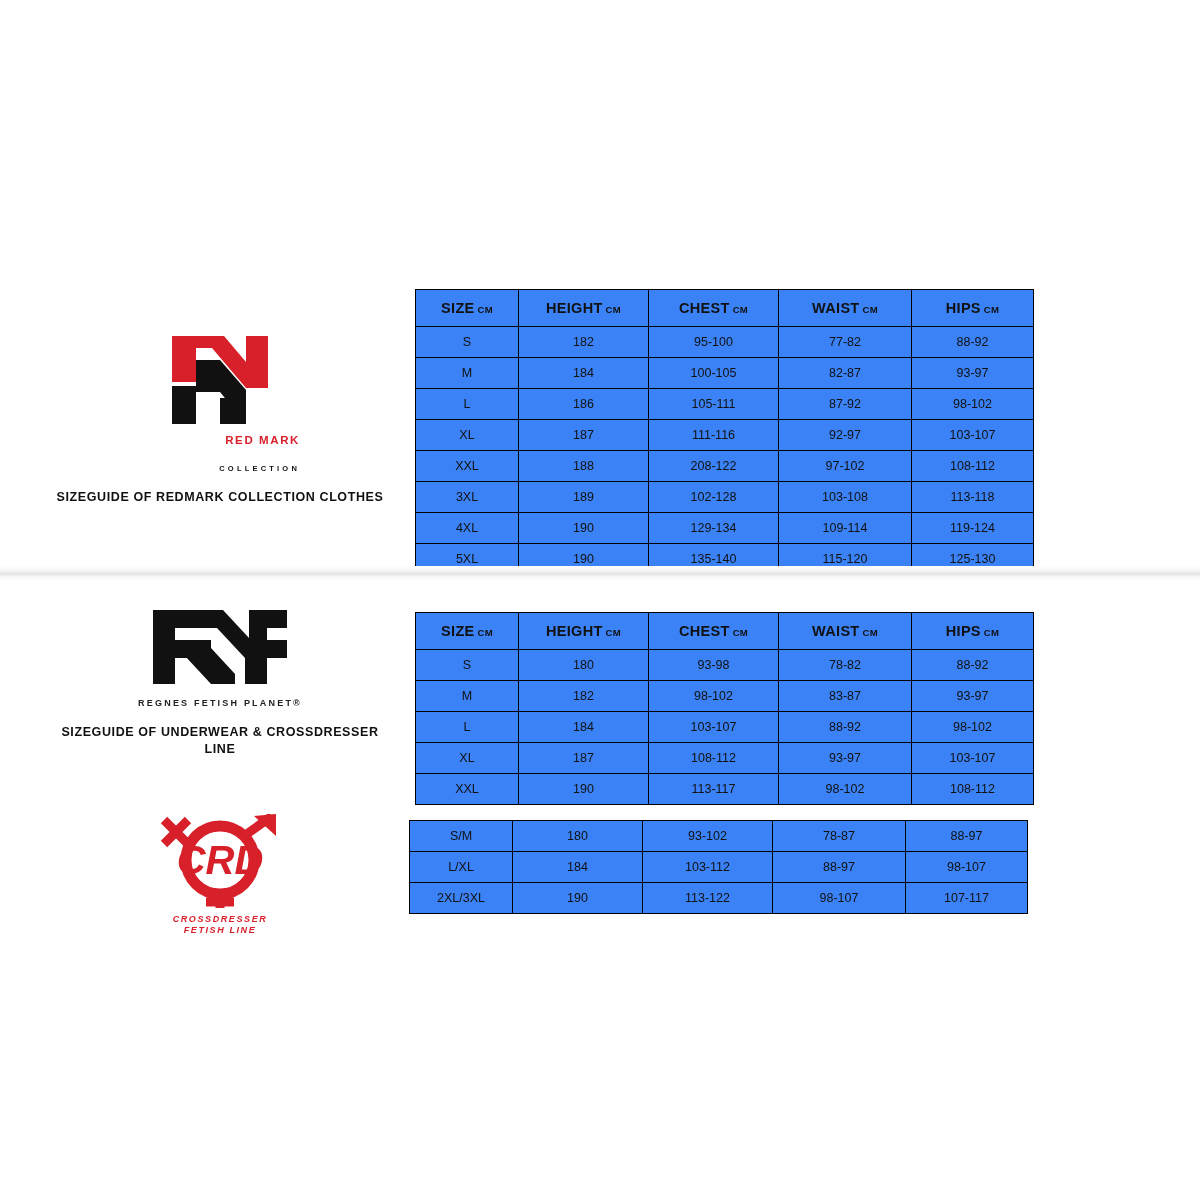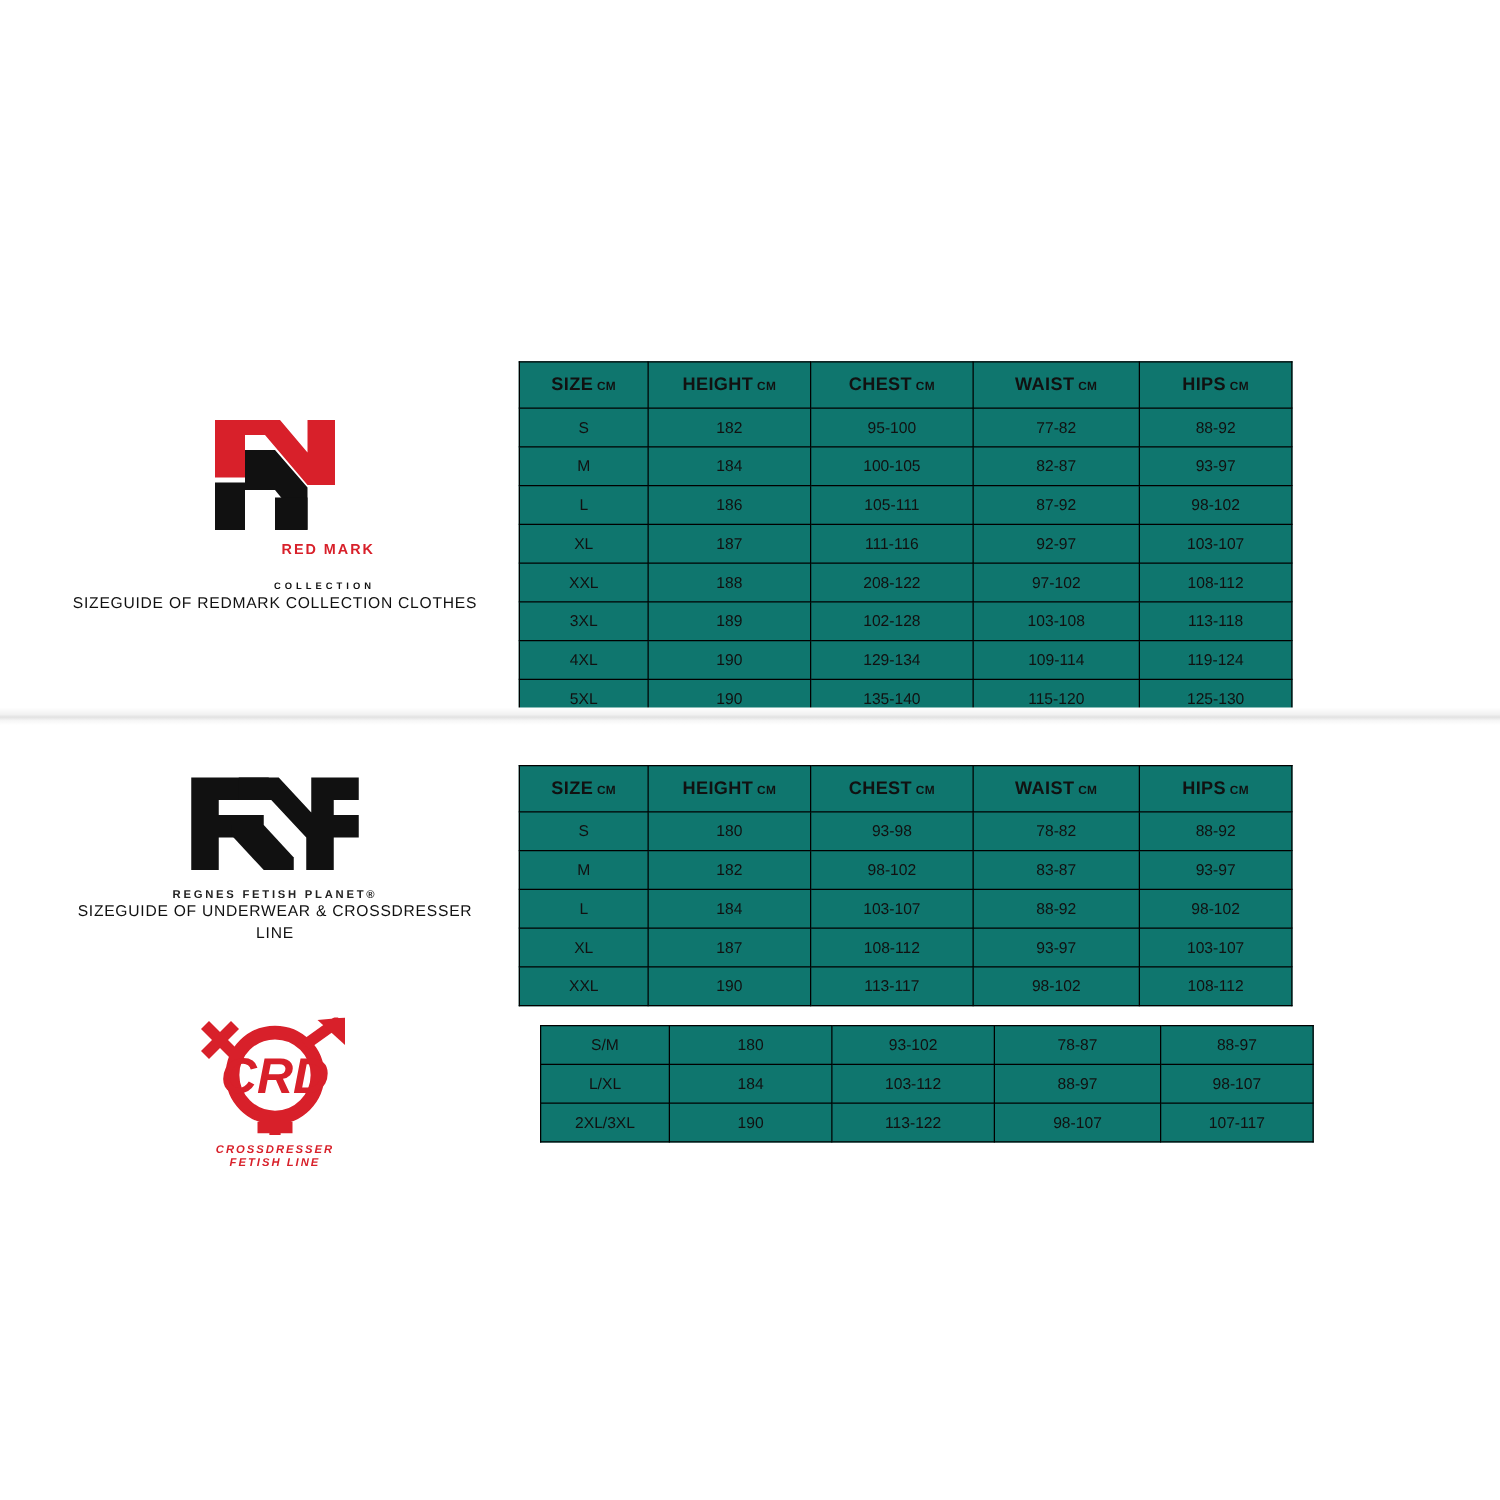--- a/index.html
+++ b/index.html
@@ -41,25 +41,25 @@
 
   
   .brand {
     position: absolute;
     width: 330px;
     left: 55px;
     text-align: center;
   }
   .brand-caption {
     font-size: 12.5px;
-    font-weight: normal;
+    font-weight: bold;
     letter-spacing: 0.6px;
     line-height: 1.35em;
     color: #111;
-    margin-top: 1px;
+    margin-top: 16px;
     text-transform: uppercase;
   }
 
   
   .rm-logo-wrap {
     width: 160px;
     margin: 0 auto;
     text-align: right;
   }
   .rm-mark {
@@ -112,21 +112,21 @@
     color: #d8202a;
     margin-top: 4px;
     line-height: 1.25em;
   }
 
   
   table.size-table {
     position: absolute;
     border-collapse: collapse;
     table-layout: fixed;
-    background: #0f766e;
+    background: #3b82f6;
   }
   table.size-table td, table.size-table th {
     border: 1px solid #000;
     text-align: center;
     font-size: 12.5px;
     color: #111;
     height: 30px;
     padding: 0 4px;
     font-weight: normal;
   }
@@ -144,21 +144,21 @@
     vertical-align: baseline;
   }
   .col-size   { width: 103px; }
   .col-height { width: 130px; }
   .col-chest  { width: 130px; }
   .col-waist  { width: 133px; }
   .col-hips   { width: 122px; }
 
   #table-redmark { left: 415px; top: 289px; width: 600px; }
   #table-rfp     { left: 415px; top: 612px; width: 600px; }
-  #table-crd     { left: 432px; top: 820px; width: 600px; }
+  #table-crd     { left: 409px; top: 820px; width: 600px; }
 </style>
 </head>
 <body>
 
 <div class="page">
 
   <div class="section" id="section-redmark">
 
     <div class="brand" style="top:60px;">
       <div class="rm-logo-wrap">
@@ -255,21 +255,21 @@
           <td>115-120</td>
           <td>125-130</td>
         </tr>
     </tbody>
   </table>
 
   <div class="divider" id="divider-1"></div>
 
   <div class="section" id="section-rfp">
 
-    <div class="brand" style="top:16px;">
+    <div class="brand" style="top:4px;">
       <div class="rfp-mark">
         <svg viewBox="0 0 150 86" width="150" height="86" aria-hidden="true">
           <polygon points="8,6 46,6 70,6 70,24 30,24 30,36 66,36 66,54 30,54 30,80 8,80" fill="#111111"></polygon>
           <polygon points="46,6 78,6 104,34 104,6 142,6 142,24 122,24 122,36 142,36 142,54 122,54 122,80 100,80 100,54 72,24 46,24" fill="#111111"></polygon>
           <polygon points="40,44 66,44 90,70 90,80 66,80 40,52" fill="#111111"></polygon>
         </svg>
       </div>
       <div class="rfp-name">REGNES FETISH PLANET®</div>
       <div class="brand-caption">SIZEGUIDE OF UNDERWEAR &amp; CROSSDRESSER LINE</div>
     </div>

